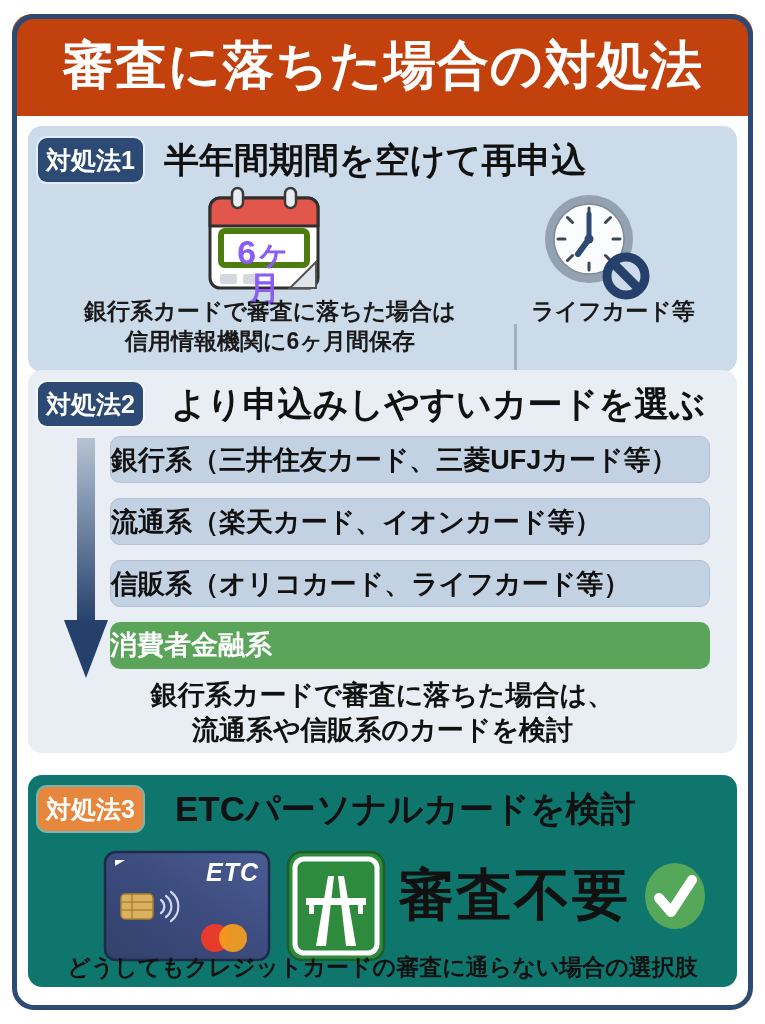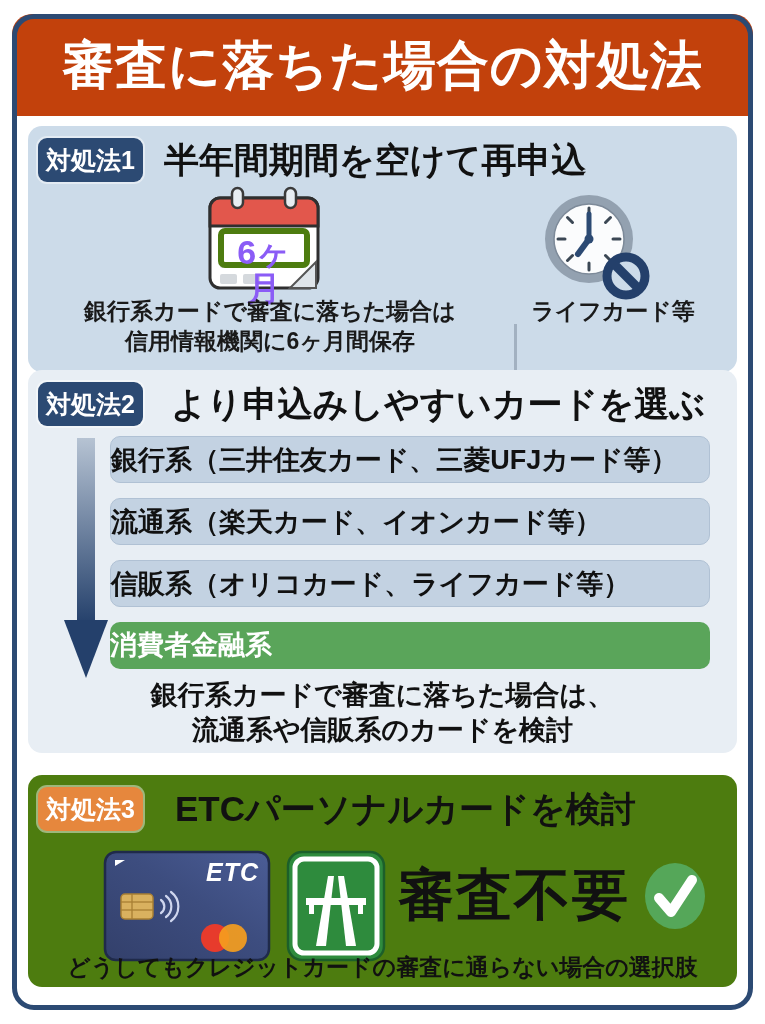--- a/index.html
+++ b/index.html
@@ -11,21 +11,21 @@
            border:5px solid #2c4a73; border-radius:22px; pointer-events:none; z-index:10; }
 
   .title-banner { position:absolute; left:12px; top:14px; width:741px; height:102px;
                   background:#c2410c; border-radius:20px 20px 0 0; }
   .title-banner .title { width:100%; height:102px; line-height:102px; text-align:center;
                   color:#ffffff; font-size:52px; font-weight:bold; letter-spacing:1px; }
 
   .panel { position:absolute; left:28px; width:709px; border-radius:14px; }
   .panel-1 { top:126px; height:246px; background:#ccdbe9; }
   .panel-2 { top:370px; height:383px; background:#e8eef4; }
-  .panel-3 { top:775px; height:212px; background:#4d7c0f; }
+  .panel-3 { top:775px; height:212px; background:#0f766e; }
 
   .badge { position:absolute; height:44px; line-height:44px; padding:0 8px;
            border-radius:9px; color:#ffffff; font-size:25px; font-weight:bold;
            box-shadow:0 0 0 2px rgba(255,255,255,0.45); }
   .badge-navy { background:#2c4a73; }
   .badge-orange { background:#e6873d; }
 
   .heading { position:absolute; height:44px; line-height:44px; color:#111111;
              font-size:35px; font-weight:bold; white-space:nowrap; }
 

